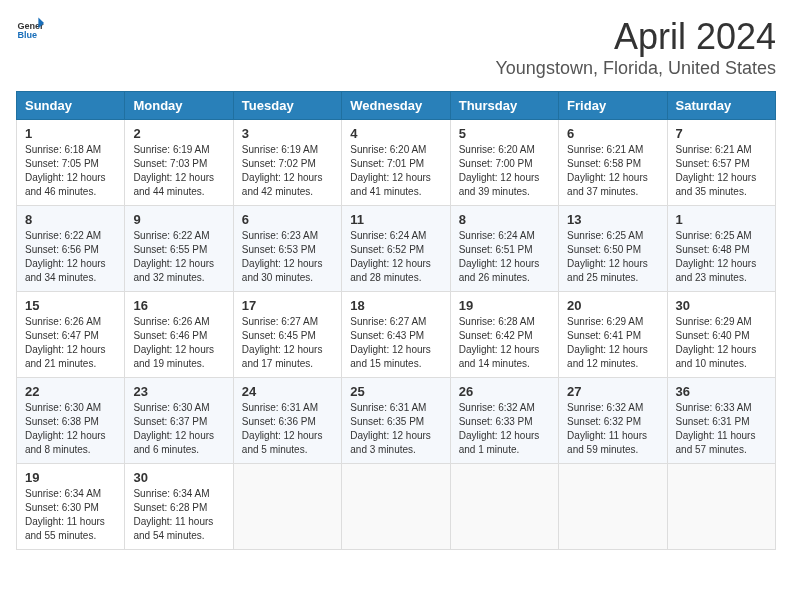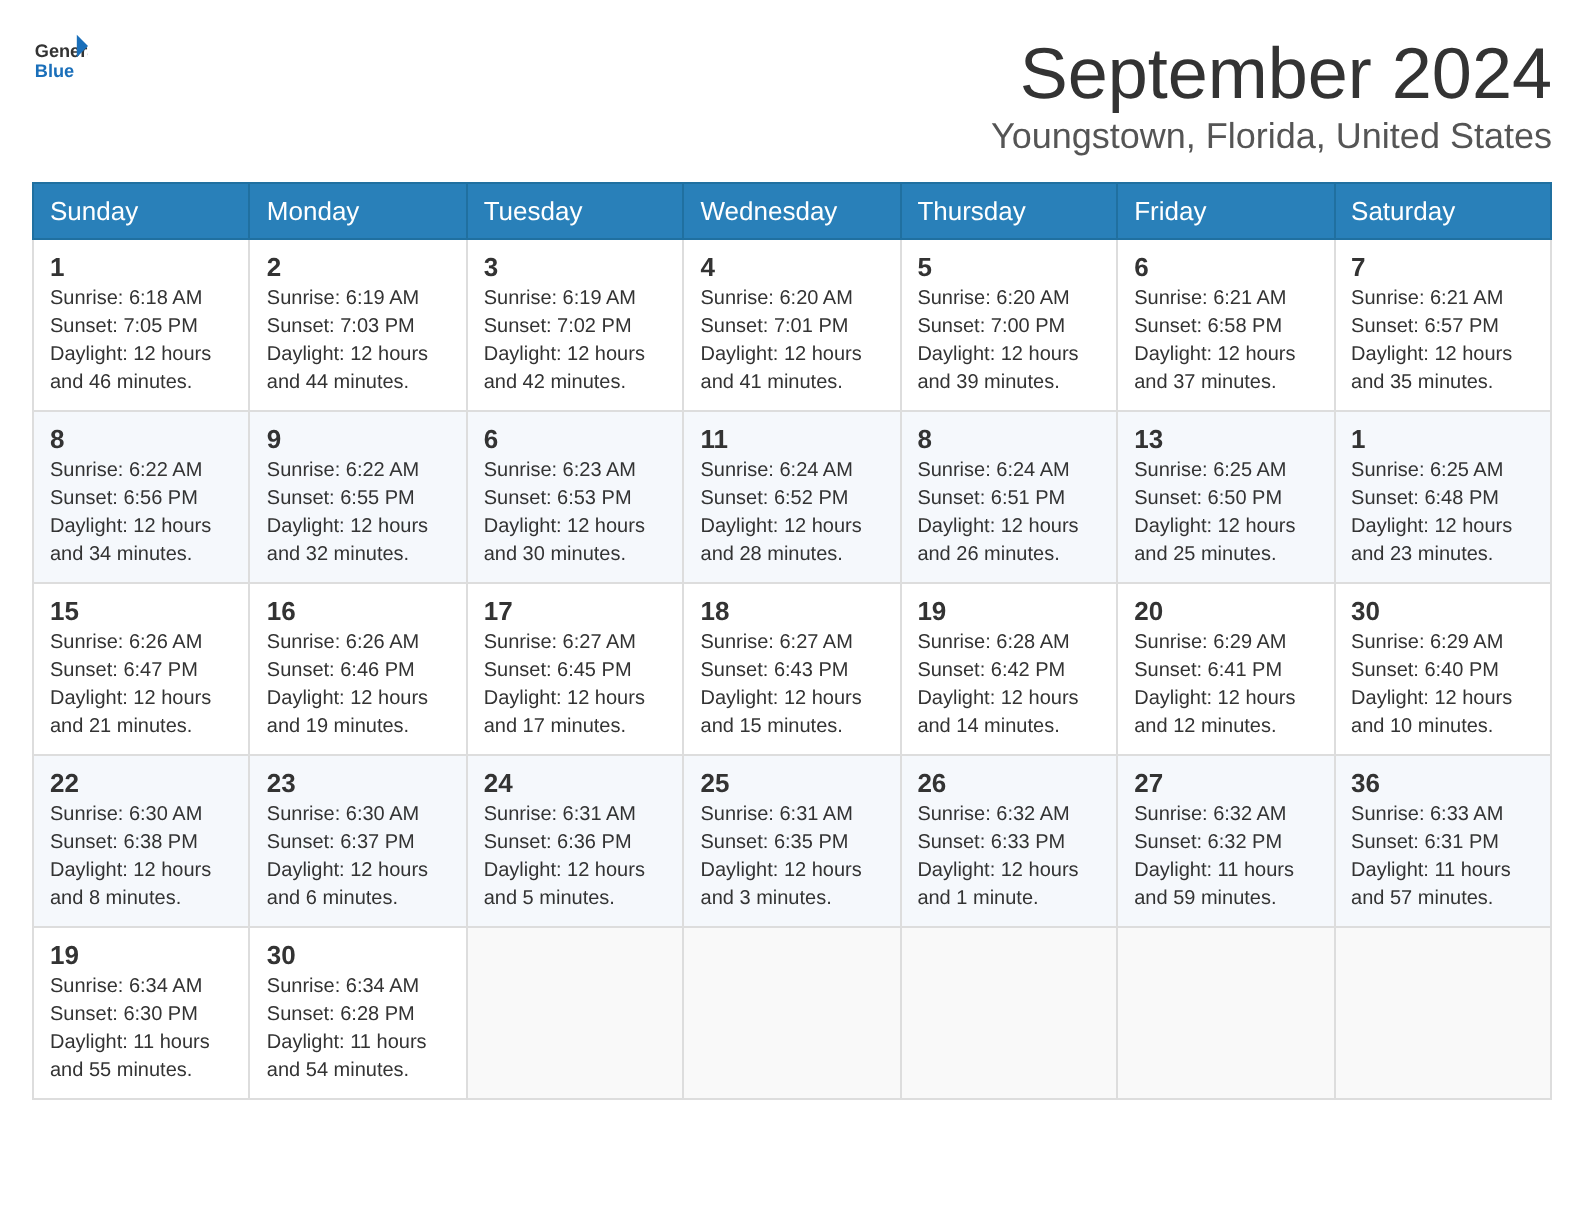--- a/index.html
+++ b/index.html
@@ -39,21 +39,21 @@
     }
     .calendar {
       width: 100%;
       border-collapse: collapse;
       border: 1px solid #ccc;
     }
     .calendar th {
       background-color: #2980b9;
       color: #fff;
       font-size: 13px;
-      font-weight: normal;
+      font-weight: bold;
       padding: 6px 8px;
       text-align: left;
       border: 1px solid #2070a0;
     }
     .calendar td {
       vertical-align: top;
       padding: 6px 8px;
       font-size: 10px;
       color: #333;
       border: 1px solid #ddd;
@@ -84,21 +84,21 @@
 
 <div class="header-area">
   <div class="logo">
     <svg class="logo-icon" viewBox="0 0 40 40" xmlns="http://www.w3.org/2000/svg">
       <text x="2" y="18" font-size="13" font-weight="bold" fill="#333">General</text>
       <text x="2" y="32" font-size="13" font-weight="bold" fill="#1a6fba">Blue</text>
       <polygon points="32,2 40,10 32,18" fill="#1a6fba"></polygon>
     </svg>
   </div>
   <div class="title-area">
-    <div class="month-title">September 2024</div>
+    <div class="month-title">April 2024</div>
     <div class="location">Youngstown, Florida, United States</div>
   </div>
 </div>
 
 <table class="calendar">
   <thead>
     <tr>
     <th>Sunday</th>
         <th>Monday</th>
         <th>Tuesday</th>

